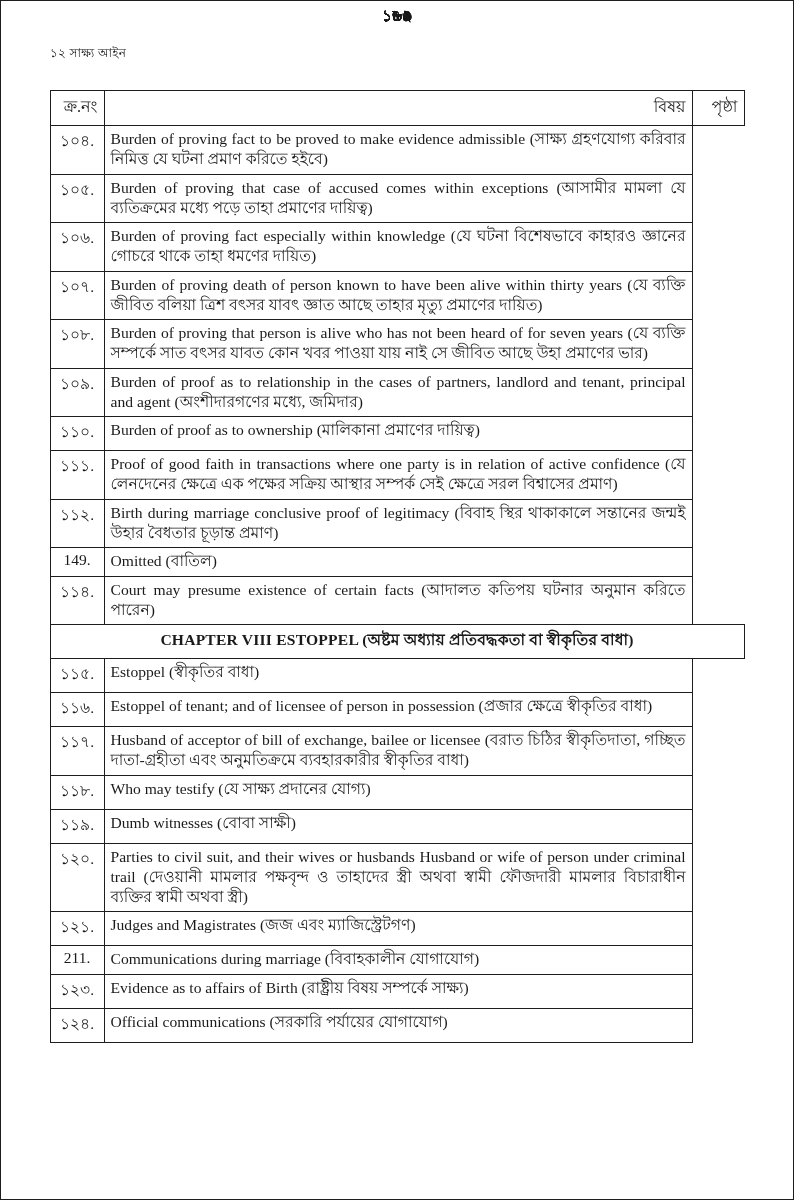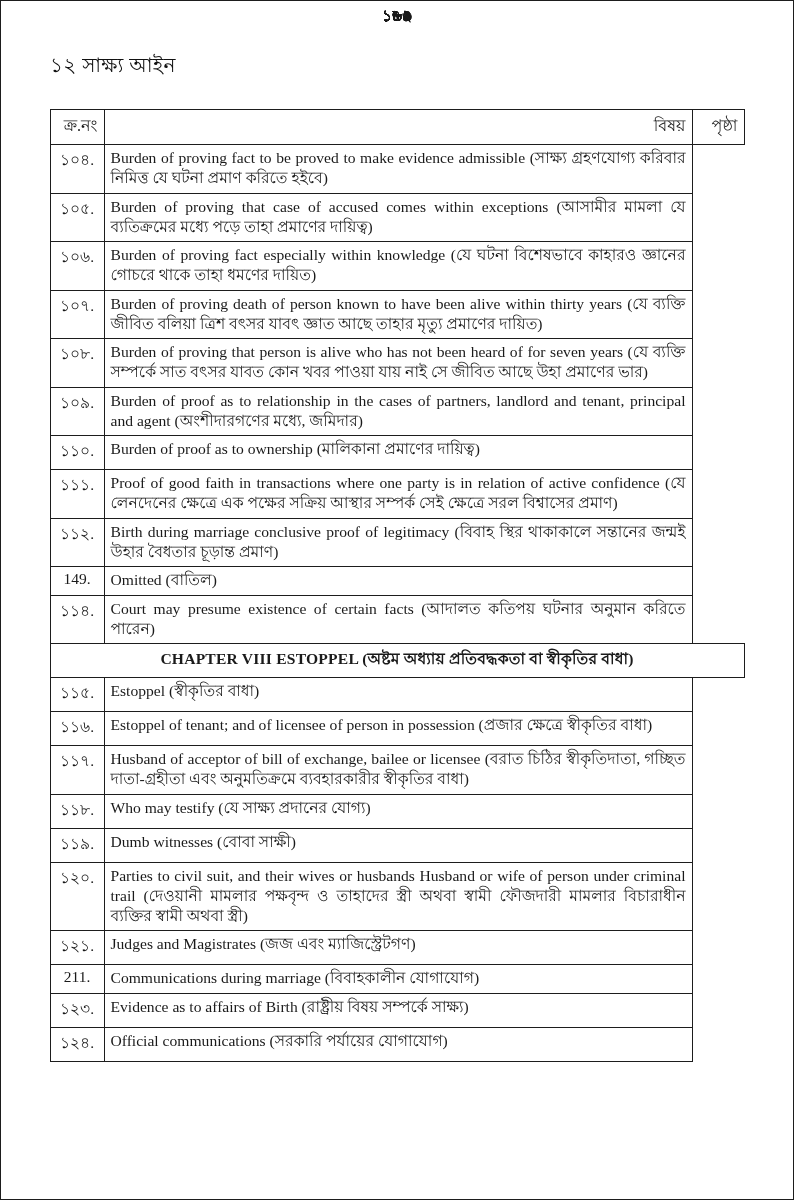--- a/index.html
+++ b/index.html
@@ -16,24 +16,24 @@
     overflow: hidden;
   }
   .page {
     position: absolute;
     inset: 0;
     padding: 44px 46px 0 46px;
     box-sizing: border-box;
   }
   .running-head {
     font-family: "Liberation Sans", sans-serif;
-    font-size: 20px;
+    font-size: 12px;
     letter-spacing: 0.2px;
     color: #111;
-    margin: 6px 0 26px 4px;
+    margin: 0 0 26px 4px;
   }
   table.toc {
     width: 694px;
     border-collapse: collapse;
     table-layout: fixed;
     margin: 0 auto;
   }
   table.toc td, table.toc th {
     border: 1px solid #1d1d1d;
     vertical-align: top;

